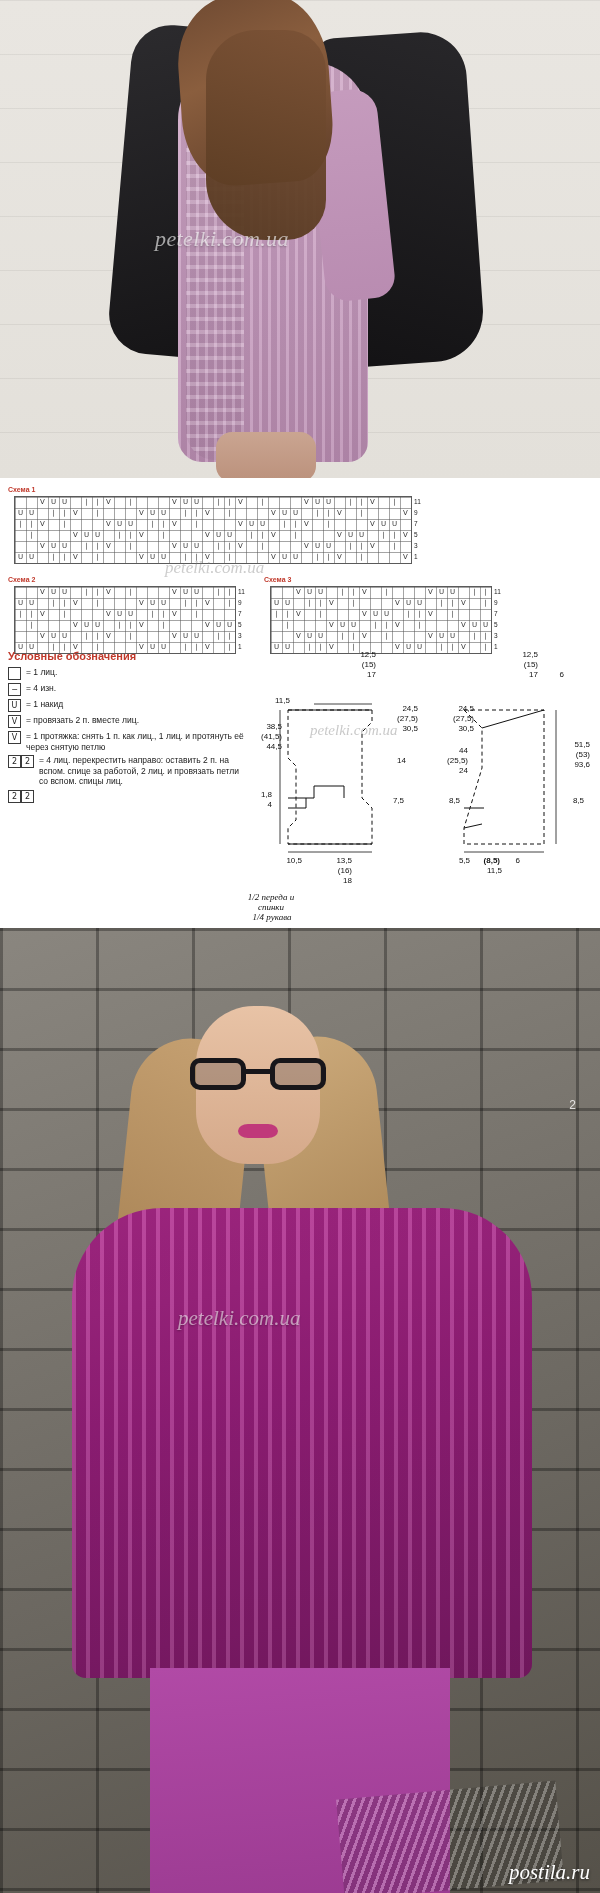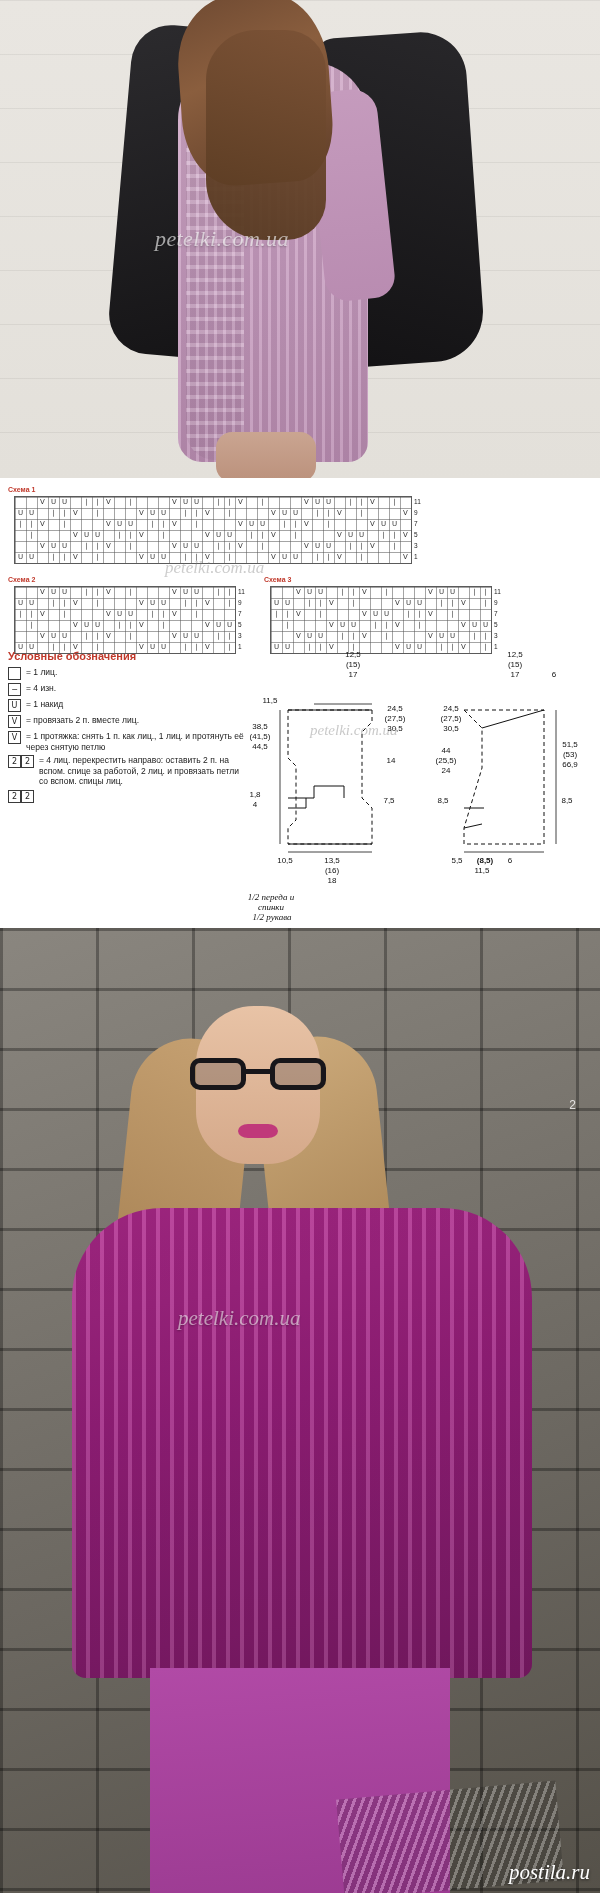--- a/index.html
+++ b/index.html
@@ -132,21 +132,21 @@
     font-family:"DejaVu Sans",sans-serif;box-sizing:border-box;
   }
   .legend-text{
     font-size:8.5px;line-height:10.5px;color:#1a1a1a;
     font-family:"Liberation Sans",sans-serif;
   }
 
   
   .schem{position:absolute;left:244px;top:648px;width:352px;height:240px;}
   .sv-txt{position:absolute;font-size:8px;color:#111;line-height:9.5px;
-    font-family:"Liberation Sans",sans-serif;text-align:center;}
+    font-family:"Liberation Sans",sans-serif;text-align:right;}
   .sv-italic{font-style:italic;font-size:9px;color:#111;
     font-family:"Liberation Serif",serif;text-align:center;line-height:10px;}
   .wm-schem{
     position:absolute;left:66px;top:74px;font-size:15px;
     color:rgba(120,120,120,.40);font-family:"Liberation Serif",serif;font-style:italic;
   }
 
   
   .photo-bottom{
     position:absolute;left:0;top:928px;width:600px;height:965px;overflow:hidden;
@@ -668,28 +668,28 @@
     <div class="sv-txt" style="left:248px;top:22px;width:46px;">17</div>
     <div class="sv-txt" style="left:300px;top:22px;width:20px;">6</div>
     <div class="sv-txt" style="left:184px;top:56px;width:46px;">24,5</div>
     <div class="sv-txt" style="left:184px;top:66px;width:46px;">(27,5)</div>
     <div class="sv-txt" style="left:184px;top:76px;width:46px;">30,5</div>
     <div class="sv-txt" style="left:180px;top:98px;width:44px;">44</div>
     <div class="sv-txt" style="left:180px;top:108px;width:44px;">(25,5)</div>
     <div class="sv-txt" style="left:180px;top:118px;width:44px;">24</div>
     <div class="sv-txt" style="left:306px;top:92px;width:40px;">51,5</div>
     <div class="sv-txt" style="left:306px;top:102px;width:40px;">(53)</div>
-    <div class="sv-txt" style="left:306px;top:112px;width:40px;">66,9</div>
+    <div class="sv-txt" style="left:306px;top:112px;width:40px;">93,6</div>
     <div class="sv-txt" style="left:182px;top:148px;width:34px;">8,5</div>
     <div class="sv-txt" style="left:306px;top:148px;width:34px;">8,5</div>
     <div class="sv-txt" style="left:200px;top:208px;width:26px;">5,5</div>
     <div class="sv-txt" style="left:226px;top:208px;width:30px;font-weight:bold;">(8,5)</div>
     <div class="sv-txt" style="left:256px;top:208px;width:20px;">6</div>
     <div class="sv-txt" style="left:218px;top:218px;width:40px;">11,5</div>
-    <div class="sv-italic" style="left:240px;top:112px;width:56px;">1/2 рукава</div>
+    <div class="sv-italic" style="left:240px;top:112px;width:56px;">1/4 рукава</div>
 
     <div class="wm-schem">petelki.com.ua</div>
   </div>
 
   <div class="photo-bottom">
     <div class="bricks"></div>
     <div class="b-hairL"></div>
     <div class="b-hairR"></div>
     <div class="b-head"></div>
     <div class="b-glass">

